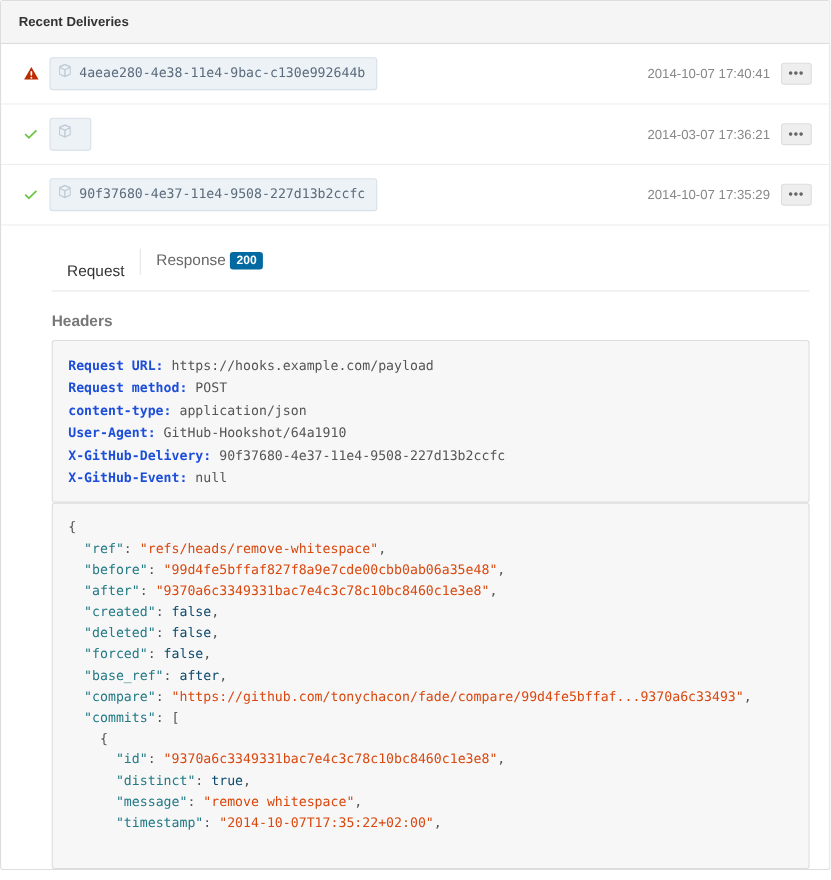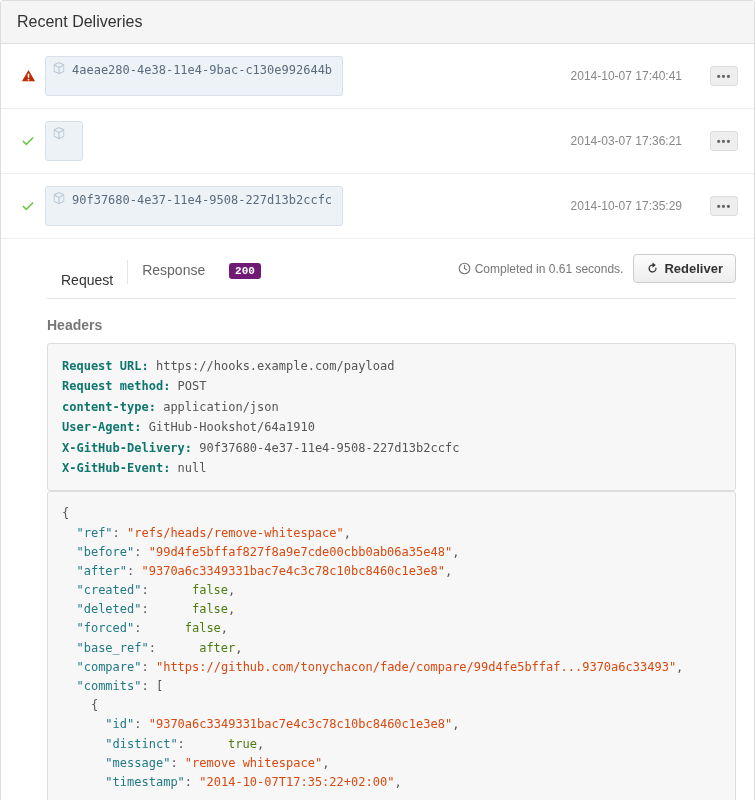--- a/index.html
+++ b/index.html
@@ -13,22 +13,22 @@
   .panel {
     border: 1px solid #ddd;
     border-radius: 3px;
   }
   .panel-header {
     background: #f5f5f5;
     border-bottom: 1px solid #ddd;
     padding: 12px 16px;
   }
   .panel-header h3 {
-    font-size: 16px;
-    font-weight: 400;
+    font-size: 12px;
+    font-weight: 700;
     color: #333;
   }
   .delivery-item {
     display: flex;
     align-items: center;
     padding: 12px 16px;
     border-bottom: 1px solid #eee;
   }
   .delivery-item:last-of-type { border-bottom: none; }
   .status-col {
@@ -36,38 +36,38 @@
     display: flex;
     align-items: center;
     justify-content: center;
   }
   .guid-chip {
     display: inline-flex;
     align-items: center;
     background: #edf2f7;
     border: 1px solid #d8e0e8;
     border-radius: 3px;
-    padding: 4px 10px 17px 6px;
+    padding: 4px 10px 7px 6px;
     margin-left: 6px;
     cursor: pointer;
   }
   .guid-chip .pkg-icon {
     margin-right: 6px;
     opacity: 0.5;
   }
   .guid-text {
     font-family: Consolas, Menlo, monospace;
     font-size: 12px;
     color: #5a6b7b;
   }
   .spacer { flex: 1; }
   .timestamp {
     color: #888;
     font-size: 12px;
-    margin-right: 28px;
+    margin-right: 10px;
   }
   .ellipsis-btn {
     background: #eee;
     border: 1px solid #ddd;
     border-radius: 3px;
     width: 28px;
     height: 20px;
     display: flex;
     align-items: center;
     justify-content: center;
@@ -102,29 +102,28 @@
     font-weight: 400;
     margin-top: 19px;
   }
   .tab-sep {
     width: 1px;
     height: 24px;
     background: #e5e5e5;
   }
   .status-badge {
     display: inline-block;
-    background: #701a75;
+    background: #0369a1;
     color: #fff;
     font-size: 11px;
     font-weight: 600;
     padding: 2px 6px;
     border-radius: 3px;
-    margin-left: 20px;
+    margin-left: 0;
     vertical-align: 1px;
-    font-family: Liberation Mono, monospace;
   }
   .tabs-right {
     margin-left: auto;
     display: flex;
     align-items: center;
     gap: 10px;
     padding-bottom: 6px;
   }
   .completed-text {
     color: #777;
@@ -157,26 +156,26 @@
     border: 1px solid #ddd;
     border-radius: 3px;
     padding: 12px 14px;
     font-family: Consolas, Menlo, monospace;
     font-size: 12px;
     line-height: 1.7;
     color: #555;
     overflow: hidden;
     white-space: nowrap;
   }
-  .code-box .hk { font-weight: 700; color: #0f766e; }
+  .code-box .hk { font-weight: 700; color: #1d4ed8; }
   .payload-box .jkey { color: #1b6e7a; }
   .payload-box .jkey { color: #227a86; }
   .jkey { color: #196d79; }
   .jstr { color: #d9480f; }
-  .jbool, .jnull { color: #4d7c0f; margin-left: 36px; }
+  .jbool, .jnull { color: #0c4a6e; }
   .jpunct { color: #555; }
   .payload-box {
     line-height: 1.6;
   }
   .payload-line { white-space: pre; }
   .clock-icon svg, .refresh-icon svg { display:block; }
 </style>
 </head>
 <body>
 
@@ -241,39 +240,20 @@
     <span class="ellipsis-btn">•••</span>
   </div>
 
   <div class="detail-section">
     <div class="tabs-row">
       <div class="tab active">Request</div>
       <div class="tab-sep"></div>
       <div class="tab">
         <span>Response</span>
         <span class="status-badge">200</span>
-      </div>
-      <div class="tabs-right">
-        <span class="completed-text">
-          <span class="clock-icon">
-              <svg width="13" height="13" viewBox="0 0 16 16">
-                <circle cx="8" cy="8" r="6.5" fill="none" stroke="#777" stroke-width="1.4"></circle>
-                <path d="M8 4v4l2.6 1.5" fill="none" stroke="#777" stroke-width="1.4" stroke-linecap="round"></path>
-              </svg>
-            </span>
-          <span>Completed in 0.61 seconds.</span>
-        </span>
-        <button class="redeliver-btn">
-          <span class="refresh-icon">
-              <svg width="13" height="13" viewBox="0 0 16 16">
-                <path fill="#333" d="M8 3a5 5 0 104.9 4H11.3A3.4 3.4 0 118 4.6V7l4-3.2L8 .6V3z"></path>
-              </svg>
-            </span>
-          <span>Redeliver</span>
-        </button>
       </div>
     </div>
 
     <div class="section-label">Headers</div>
     <div class="code-box">
       <div><span class="hk">Request URL:</span> <span>https://hooks.example.com/payload</span></div>
       <div><span class="hk">Request method:</span> <span>POST</span></div>
       <div><span class="hk">content-type:</span> <span>application/json</span></div>
       <div><span class="hk">User-Agent:</span> <span>GitHub-Hookshot/64a1910</span></div>
       <div><span class="hk">X-GitHub-Delivery:</span> <span>90f37680-4e37-11e4-9508-227d13b2ccfc</span></div>

